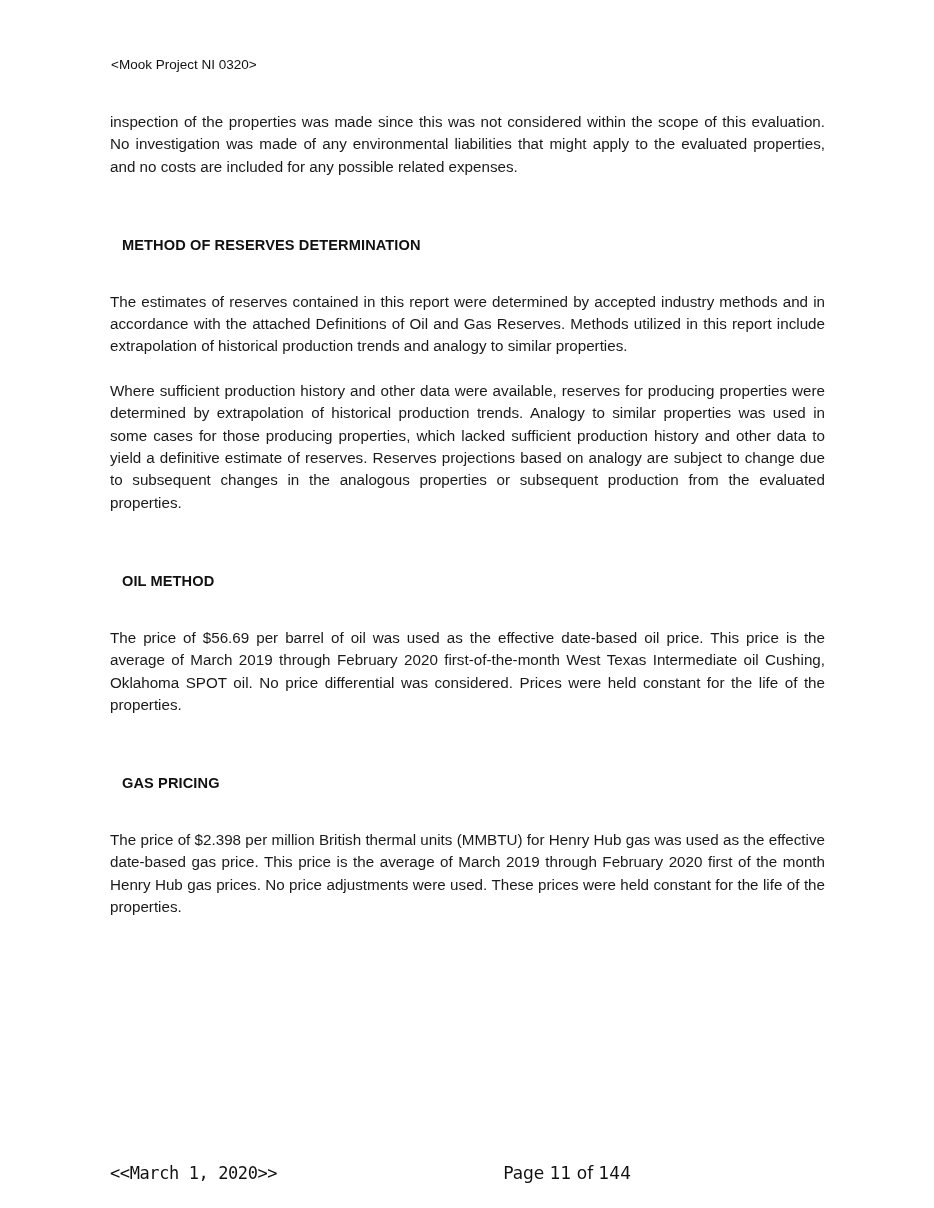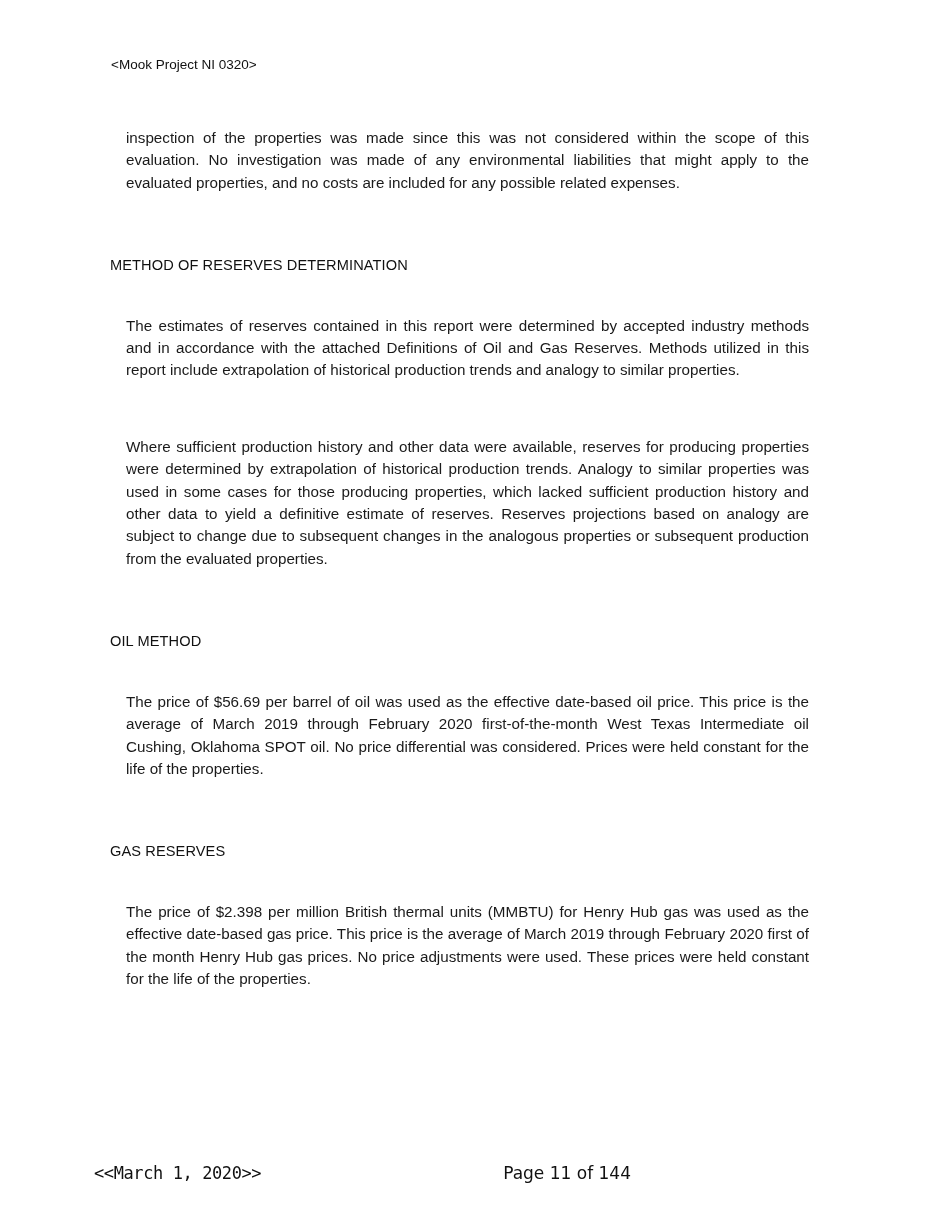--- a/index.html
+++ b/index.html
@@ -1,24 +1,24 @@
 <!DOCTYPE html>
 <html><head>
 <meta charset="utf-8">
 <style>
   html, body { margin: 0; padding: 0; background: #ffffff; }
   body { width: 934px; height: 1208px; position: relative; overflow: hidden; color: #000; }
   .page { position: absolute; left: 0; top: 0; width: 740px; height: 1208px; }
   .header { position: absolute; left: 111px; top: 57px; font-family: "Liberation Sans", sans-serif; font-size: 13.5px; color: #111; }
   .body { position: absolute; left: 110px; top: 111px; width: 715px; font-family: "Liberation Sans", sans-serif; font-size: 15.2px; line-height: 22.4px; color: #1a1a1a; }
-  .para { margin: 16px; text-align: justify; }
-  .heading { margin: 0; font-weight: normal; font-size: 14.6px; letter-spacing: 0.1px; color: #111; }
+  .para { margin: 0; text-align: justify; }
+  .heading { margin: 12px; font-weight: bold; font-size: 14.6px; letter-spacing: 0.1px; color: #111; }
   .gap-lg { height: 44px; }
   .gap-md { height: 22px; }
-  .footer-left { position: absolute; left: 94px; top: 1163px; font-family: "DejaVu Sans Mono", monospace; font-size: 17px; color: #111; letter-spacing: -0.4px; }
+  .footer-left { position: absolute; left: 110px; top: 1163px; font-family: "DejaVu Sans Mono", monospace; font-size: 17px; color: #111; letter-spacing: -0.4px; }
   .footer-right { position: absolute; right: 109px; top: 1163px; font-family: "DejaVu Sans", sans-serif; font-size: 17px; color: #111; }
 </style>
 </head>
 <body>
 
 <div class="page">
   <div class="header">&lt;Mook Project NI 0320&gt;</div>
 
   <div class="body">
     <p class="para">inspection of the properties was made since this was not considered within the scope of this evaluation.  No investigation was made of any environmental liabilities that might apply to the evaluated properties, and no costs are included for any possible related expenses.</p>
@@ -29,21 +29,21 @@
     <p class="para">The estimates of reserves contained in this report were determined by accepted industry methods and in accordance with the attached Definitions of Oil and Gas Reserves. Methods utilized in this report include extrapolation of historical production trends and analogy to similar properties.</p>
     <div class="gap-md"></div>
     <p class="para">Where sufficient production history and other data were available, reserves for producing properties were determined by extrapolation of historical production trends.  Analogy to similar properties was used in some cases for those producing properties, which lacked sufficient production history and other data to yield a definitive estimate of reserves.  Reserves projections based on analogy are subject to change due to subsequent changes in the analogous properties or subsequent production from the evaluated properties.</p>
     <div class="gap-lg"></div>
 
     <h3 class="heading">OIL METHOD</h3>
     <div class="gap-md"></div>
     <p class="para">The price of $56.69 per barrel of oil was used as the effective date-based oil price.  This price is the average of March 2019 through February 2020 first-of-the-month West Texas Intermediate oil Cushing, Oklahoma SPOT oil.  No price differential was considered.   Prices were held constant for the life of the properties.</p>
     <div class="gap-lg"></div>
 
-    <h3 class="heading">GAS RESERVES</h3>
+    <h3 class="heading">GAS PRICING</h3>
     <div class="gap-md"></div>
     <p class="para">The price of $2.398 per million British thermal units (MMBTU) for Henry Hub gas was used as the effective date-based gas price.  This price is the average of March 2019 through February 2020 first of the month Henry Hub gas prices.  No price adjustments were used. These prices were held constant for the life of the properties.</p>
     <div class="gap-lg"></div>
 
     <div class="gap-md"></div>
   </div>
 
   <div class="footer-left">&lt;&lt;March 1, 2020&gt;&gt;</div>
   <div class="footer-right">Page 11 of 144</div>
 </div>

